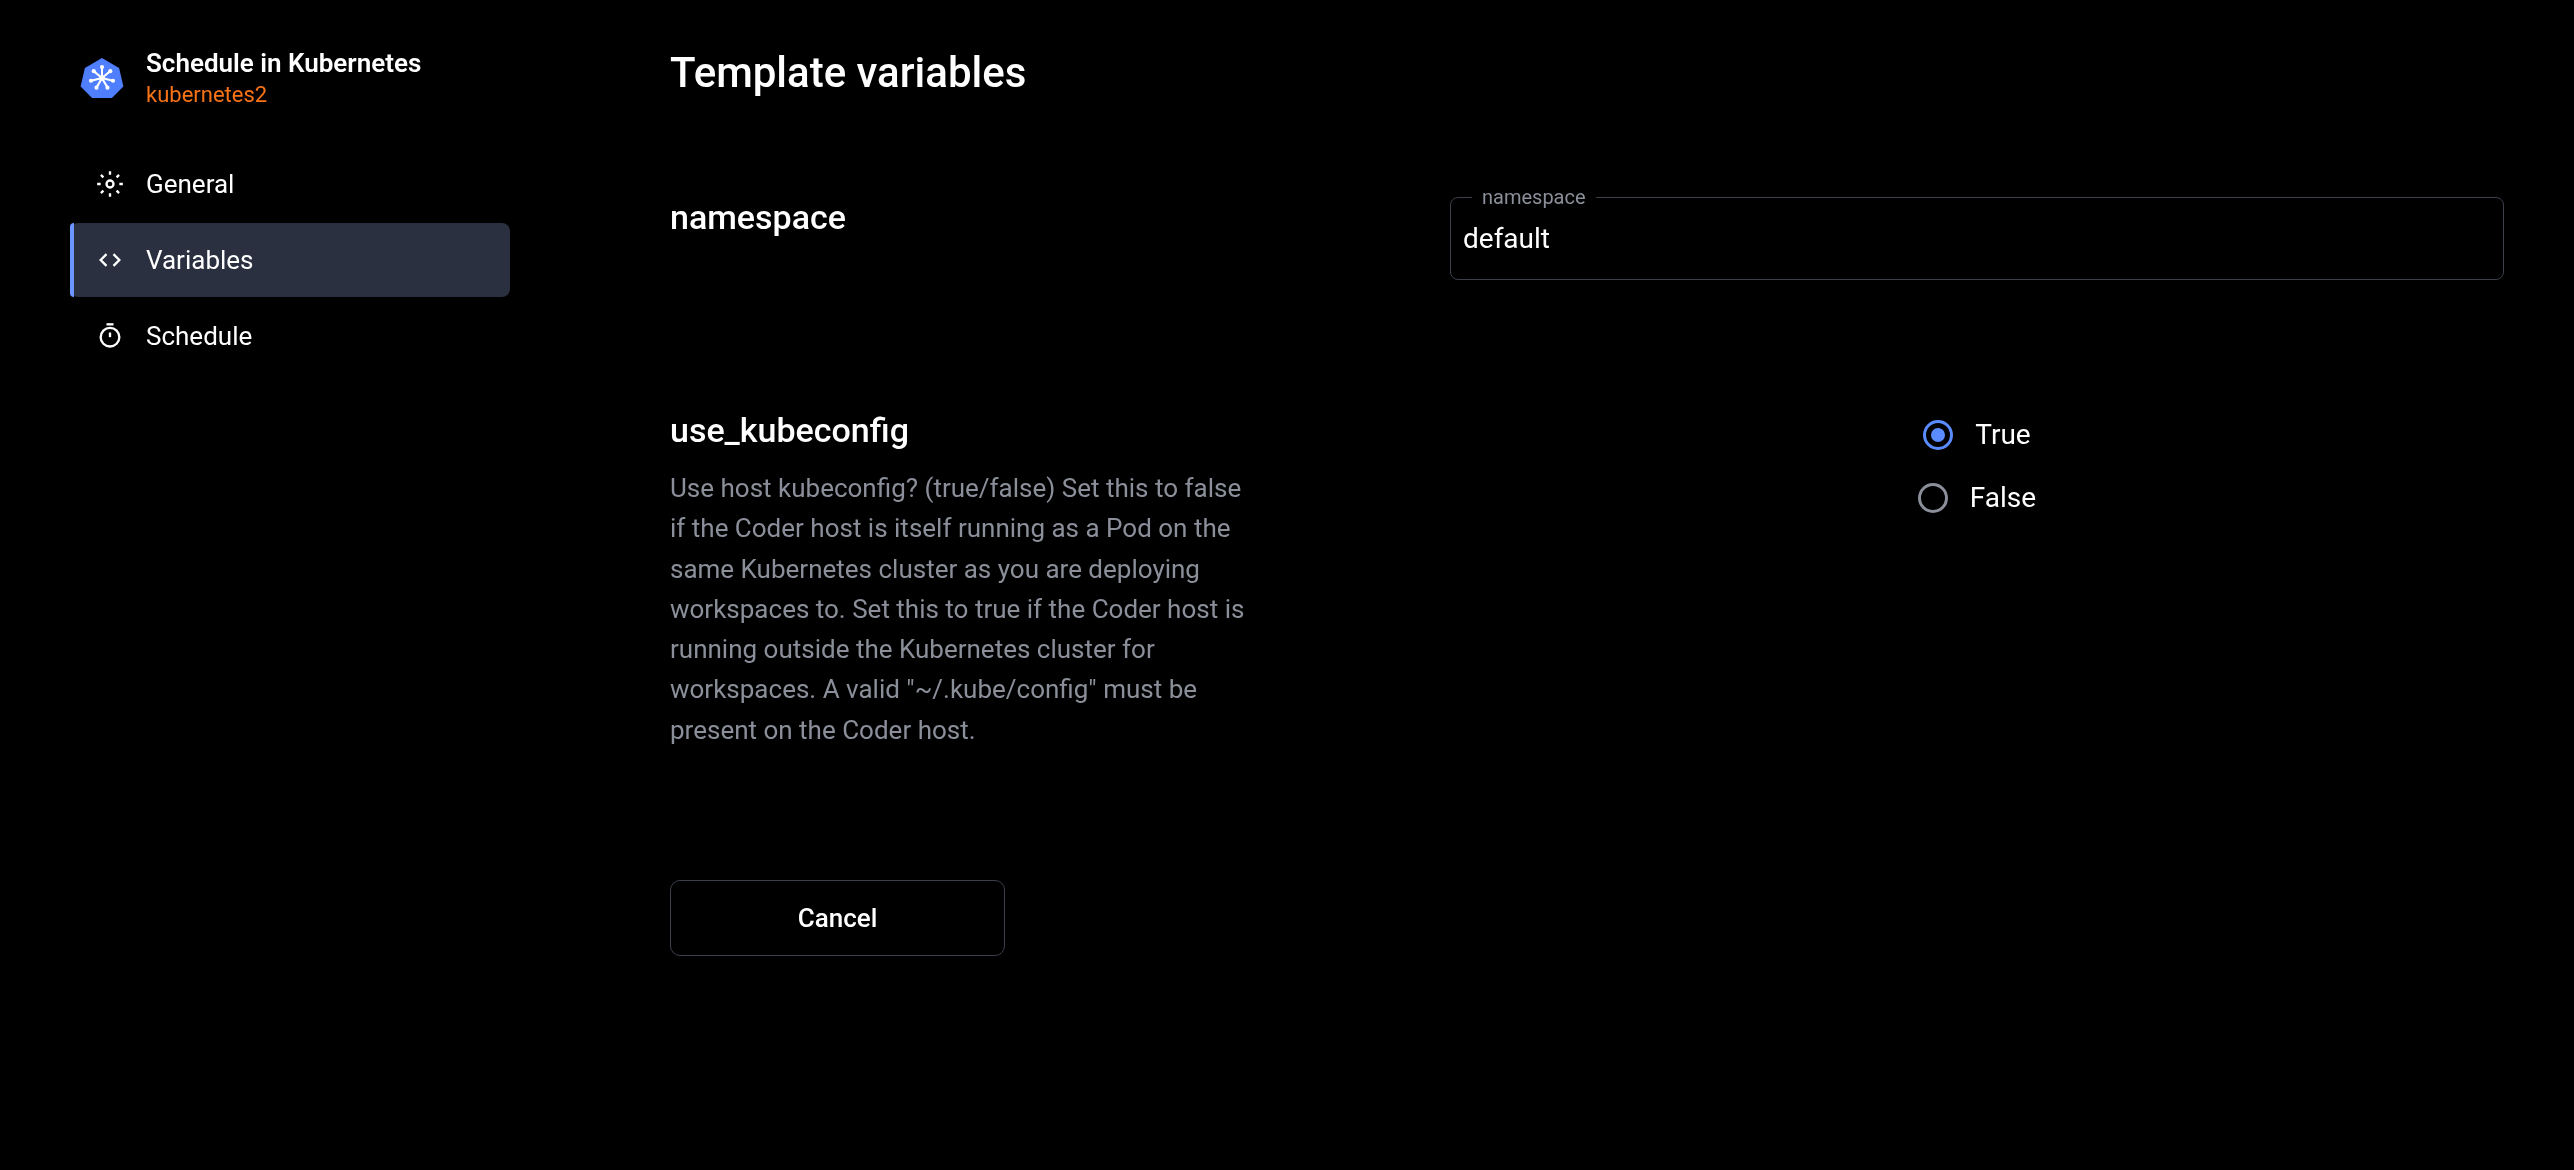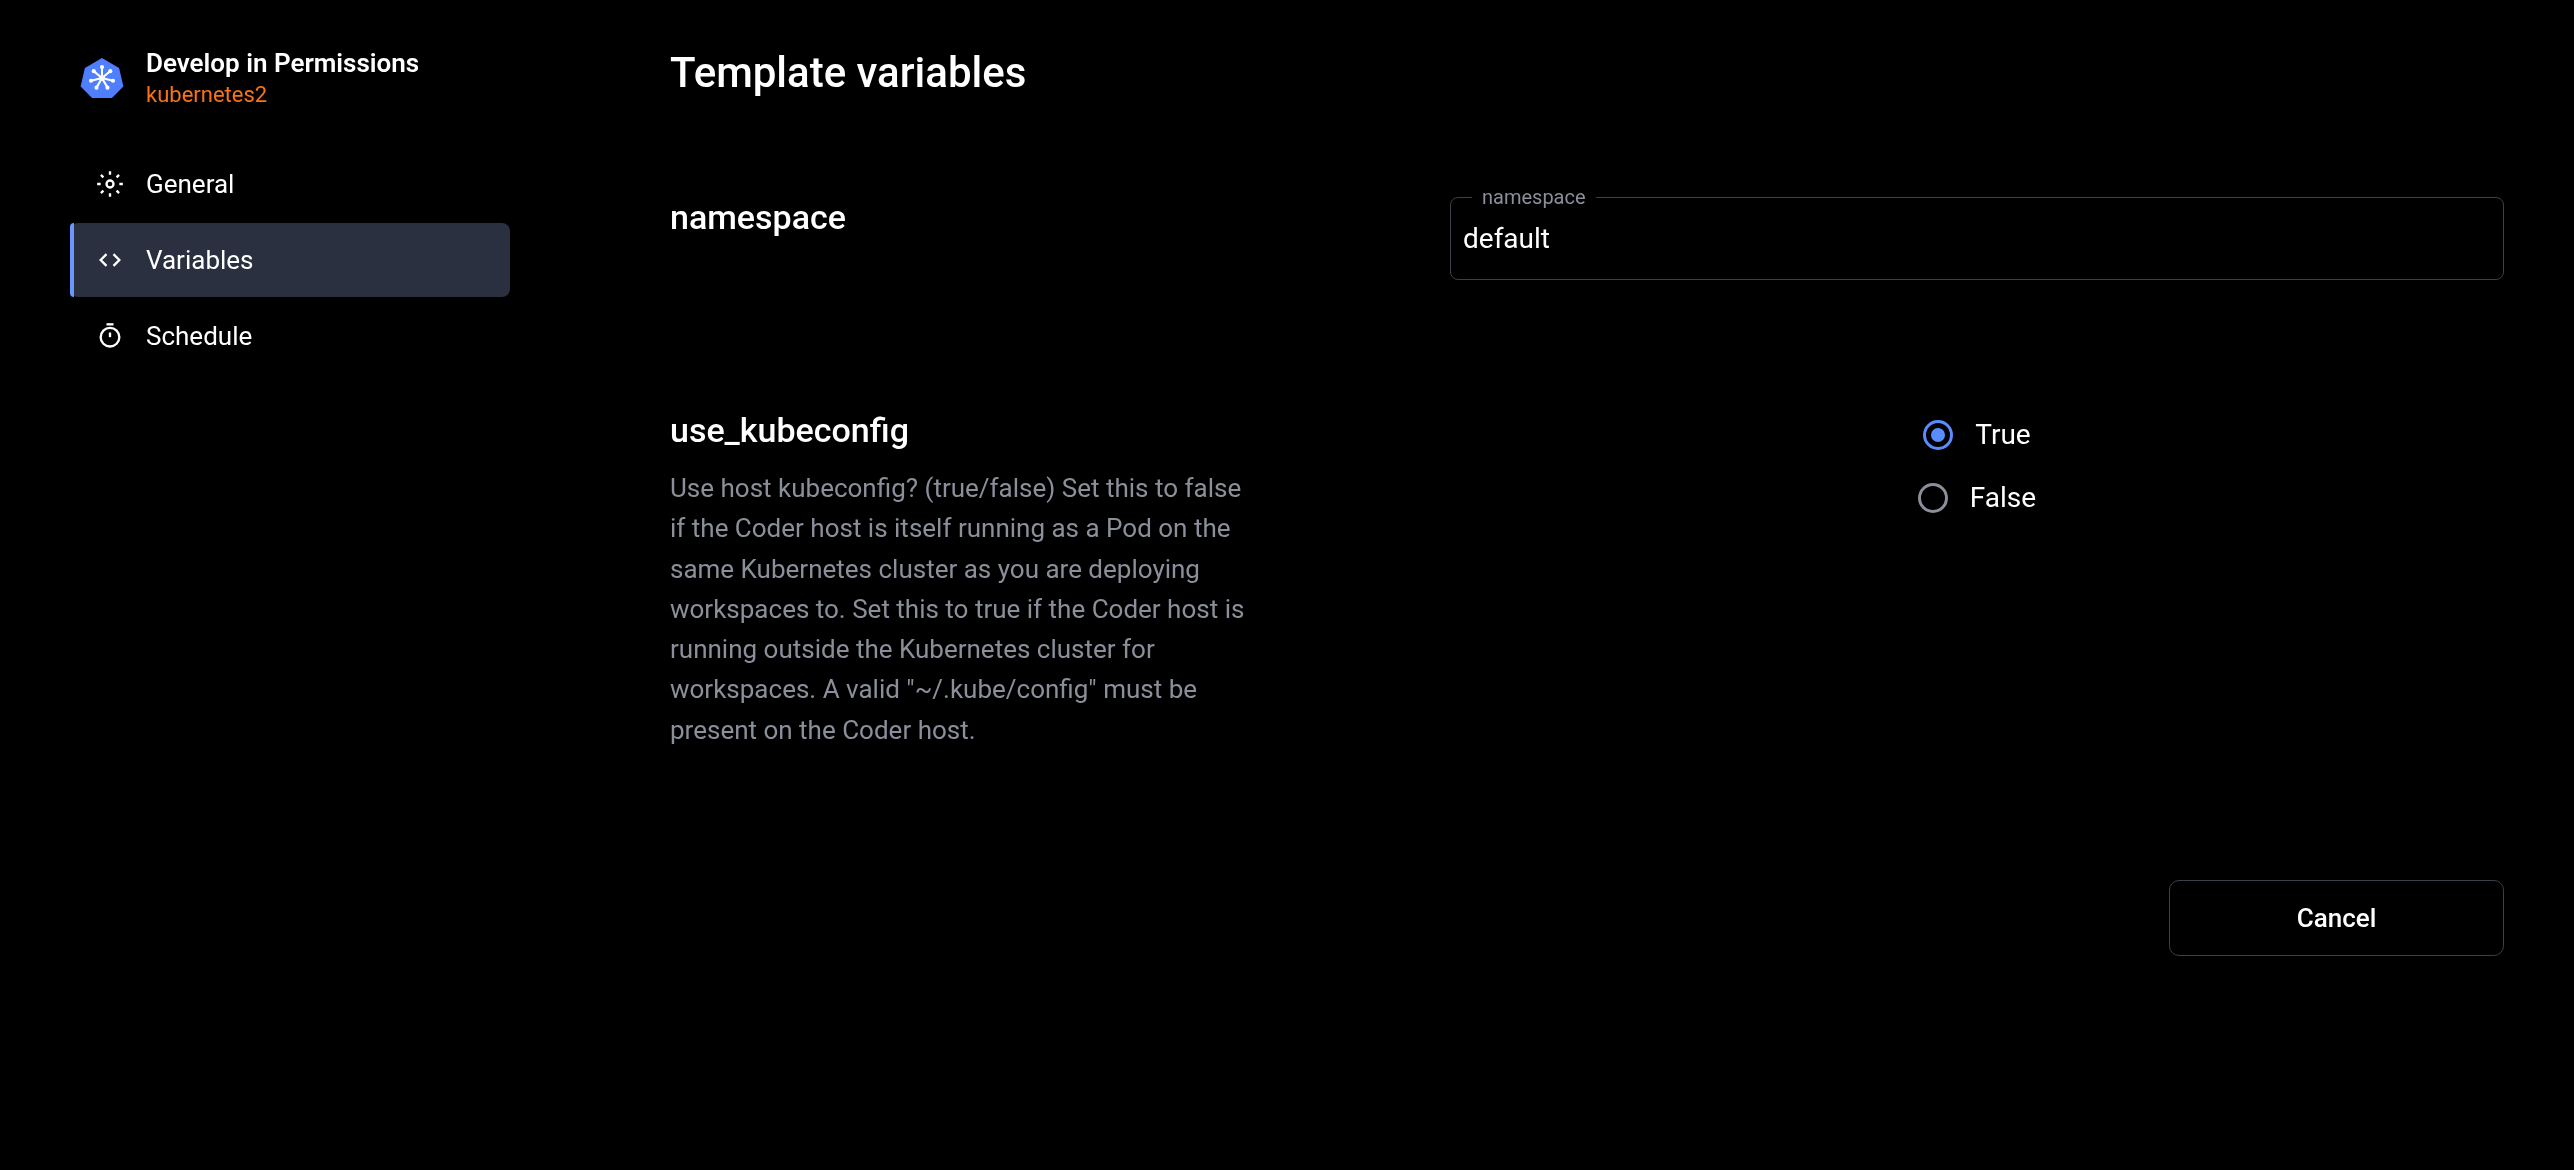--- a/index.html
+++ b/index.html
@@ -185,21 +185,20 @@
       height: 14px;
       border-radius: 50%;
       background: #5a8cff;
     }
     .radio-label {
       font-size: 28px;
       color: #ffffff;
     }
     .actions {
       display: flex;
-      justify-content: flex-end;
       gap: 28px;
       margin-top: 120px;
     }
     .btn {
       padding: 22px 0;
       width: 335px;
       border-radius: 10px;
       font-size: 26px;
       font-weight: 500;
       cursor: pointer;
@@ -239,21 +238,21 @@
           <circle cx="16" cy="8" r="1.5" fill="#ffffff"></circle>
           <circle cx="22" cy="11" r="1.5" fill="#ffffff"></circle>
           <circle cx="24" cy="18" r="1.5" fill="#ffffff"></circle>
           <circle cx="20" cy="23" r="1.5" fill="#ffffff"></circle>
           <circle cx="12" cy="23" r="1.5" fill="#ffffff"></circle>
           <circle cx="8" cy="18" r="1.5" fill="#ffffff"></circle>
           <circle cx="10" cy="11" r="1.5" fill="#ffffff"></circle>
         </svg>
       </div>
       <div class="sidebar-header-text">
-        <div class="sidebar-title">Develop in Permissions</div>
+        <div class="sidebar-title">Schedule in Kubernetes</div>
         <div class="sidebar-subtitle">kubernetes2</div>
       </div>
     </div>
     <nav class="nav">
       <div class="nav-item">
         <span class="nav-icon">
           <svg viewBox="0 0 24 24" fill="none" stroke="#ffffff" stroke-width="2">
             <circle cx="12" cy="12" r="3"></circle>
             <path d="M12 1v3m0 16v3M4.22 4.22l2.12 2.12m11.32 11.32l2.12 2.12M1 12h3m16 0h3M4.22 19.78l2.12-2.12m11.32-11.32l2.12-2.12"></path>
           </svg>

